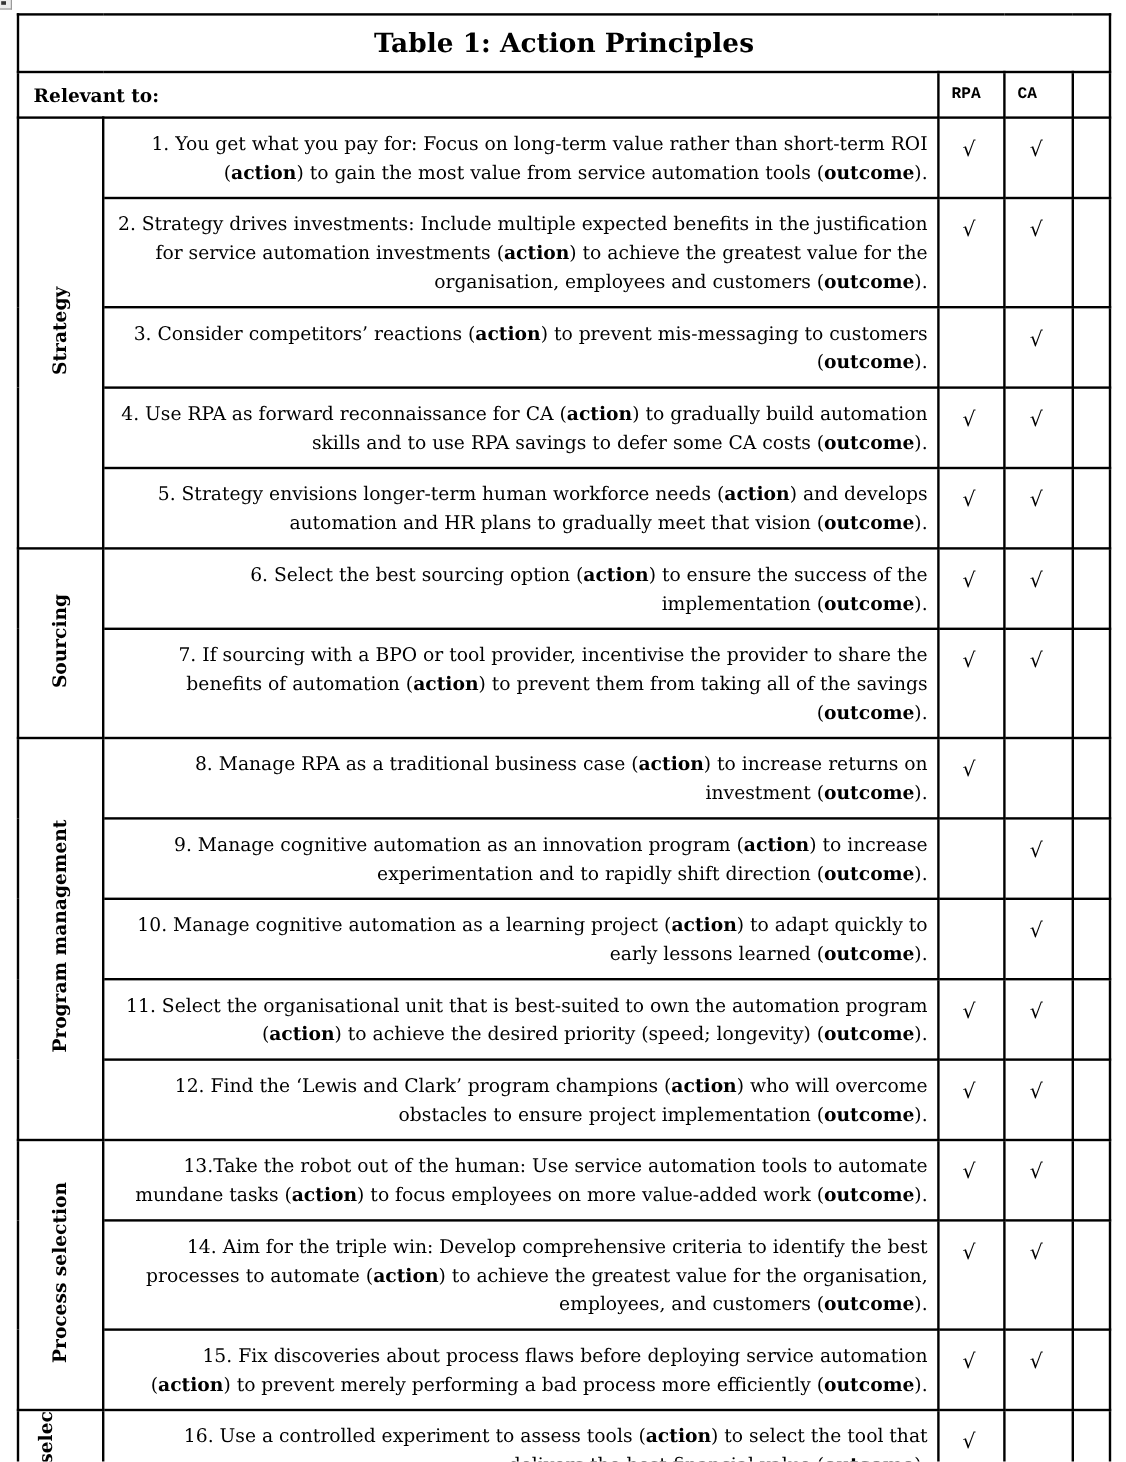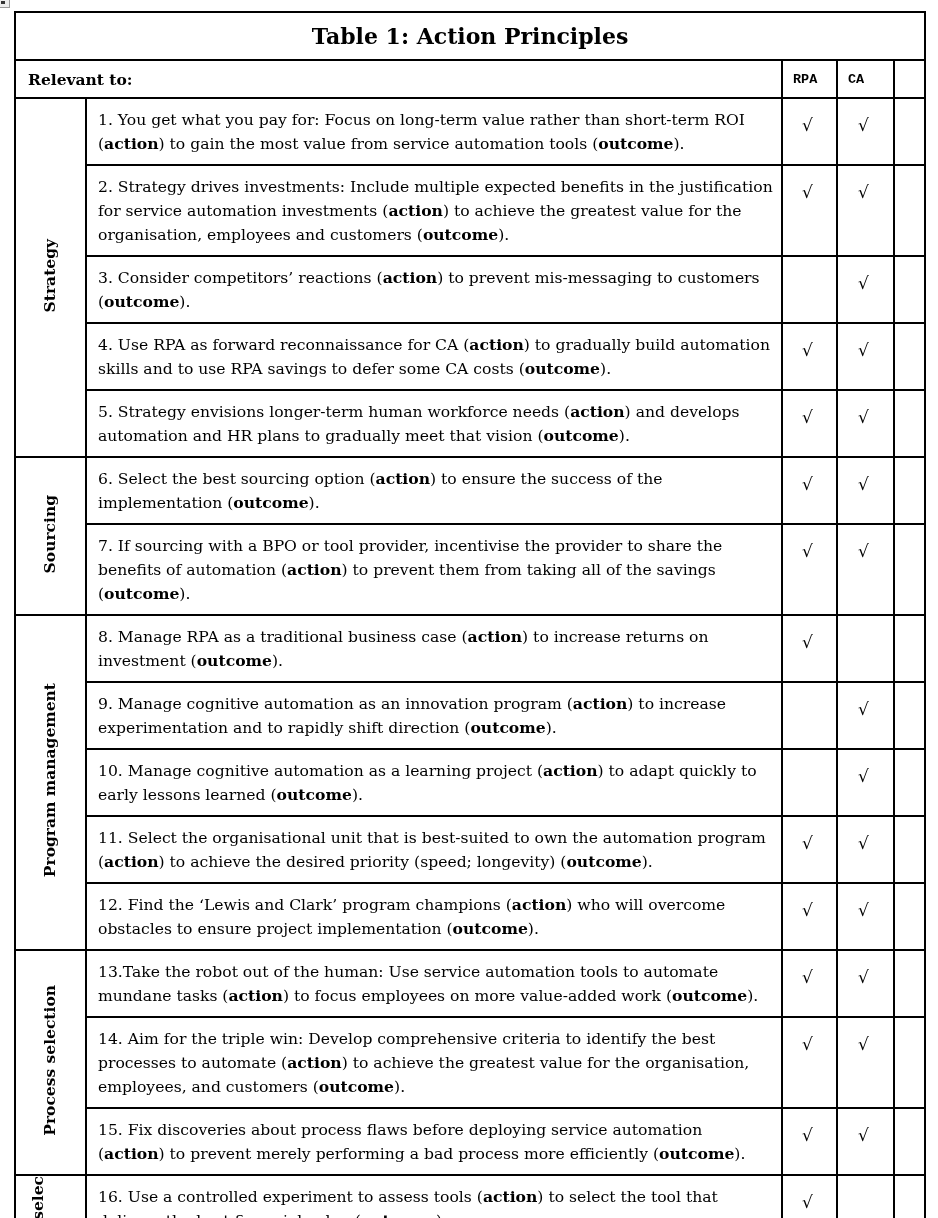--- a/index.html
+++ b/index.html
@@ -13,21 +13,21 @@
   table.principles td { border: 2px solid #000; padding: 0; vertical-align: top; }
   .title-cell { height: 46px; text-align: center; vertical-align: middle !important;
          font-weight: bold; font-size: 22px; }
   .header-row td { height: 36px; vertical-align: middle !important; }
   .relevant { font-weight: bold; font-size: 15.5px; padding-left: 12px !important; margin-left: 16px; }
   .colhead { font-weight: bold; font-size: 13.5px; padding-left: 10px !important; font-family: Liberation Mono, monospace; }
   .cat-cell { vertical-align: middle !important; text-align: center; position: relative; }
   .cat-label { display: inline-block; writing-mode: vertical-rl; transform: rotate(180deg);
          font-weight: bold; font-size: 15.5px; white-space: nowrap; line-height: 1.2; }
   .cat-label.two-line { white-space: normal; }
-  .text-cell { font-size: 15.6px; line-height: 24px; padding: 9px 8px 8px 11px !important; }
+  .text-cell { font-size: 15.6px; line-height: 24px; padding: 9px 8px 8px 11px !important; text-align: right; }
   .text-cell b { font-weight: bold; }
   .check-cell { text-align: center; font-size: 17px; line-height: 1; }
   .check-cell span { display: inline-block; margin-top: 18px; margin-left: -4px; font-family: "DejaVu Serif", serif; }
   .extra-cell { }
 </style>
 </head>
 <body>
 
 <div class="anchor-mark"></div>
 

